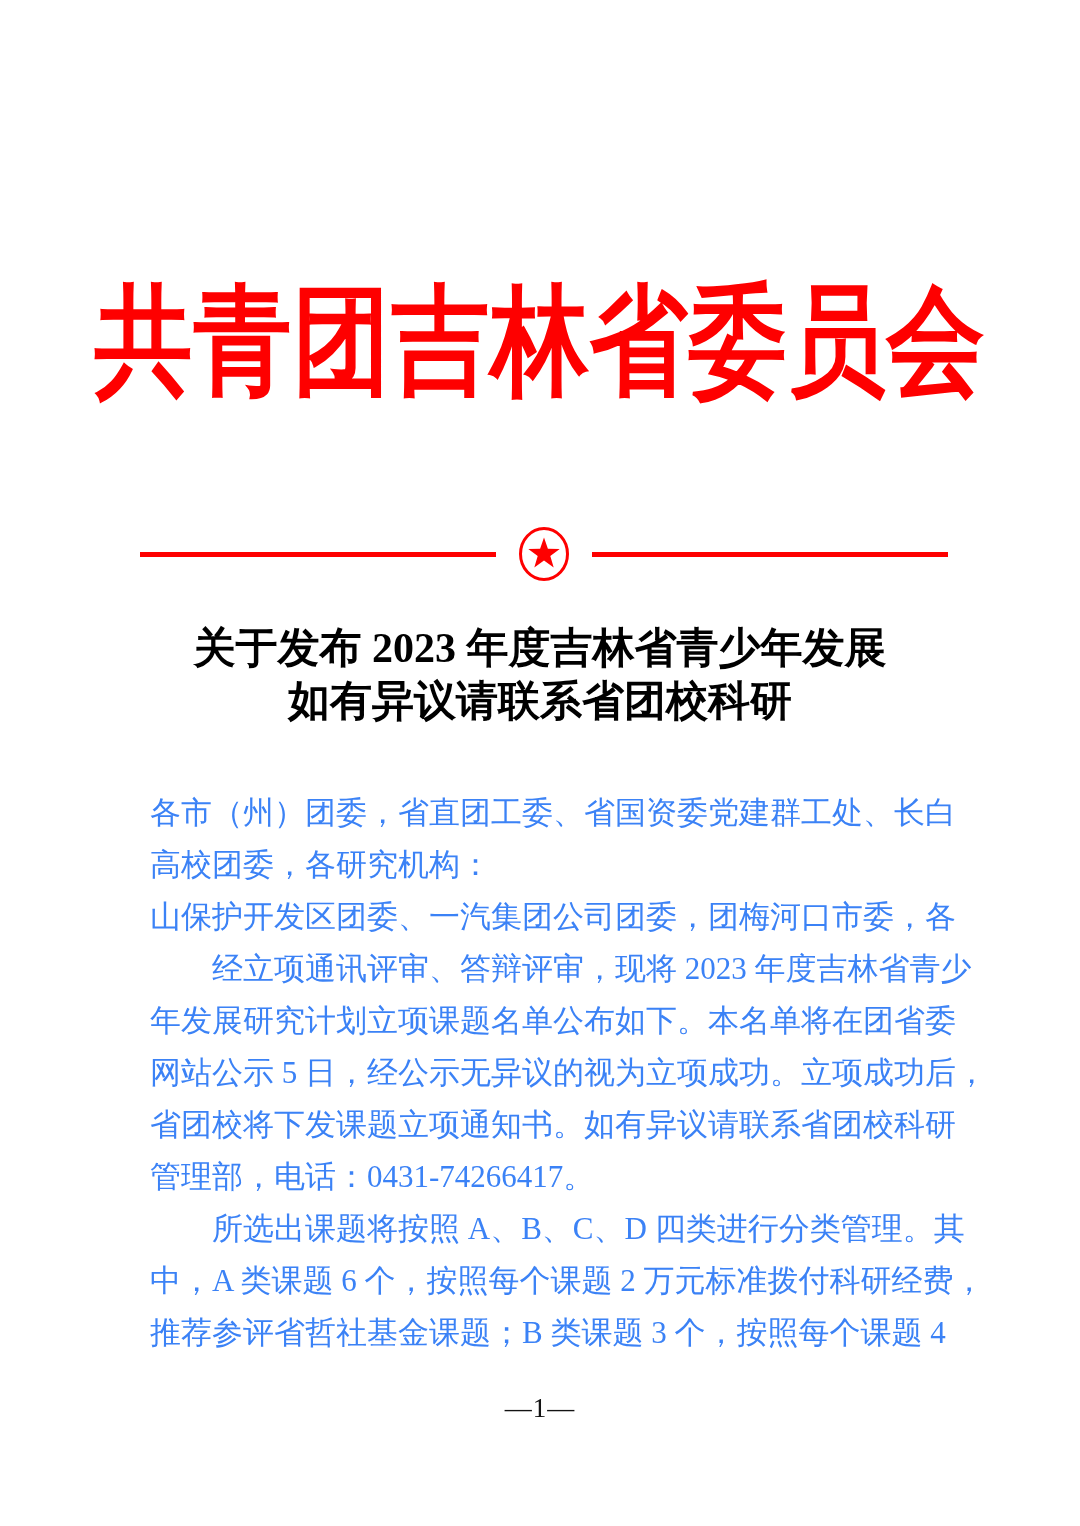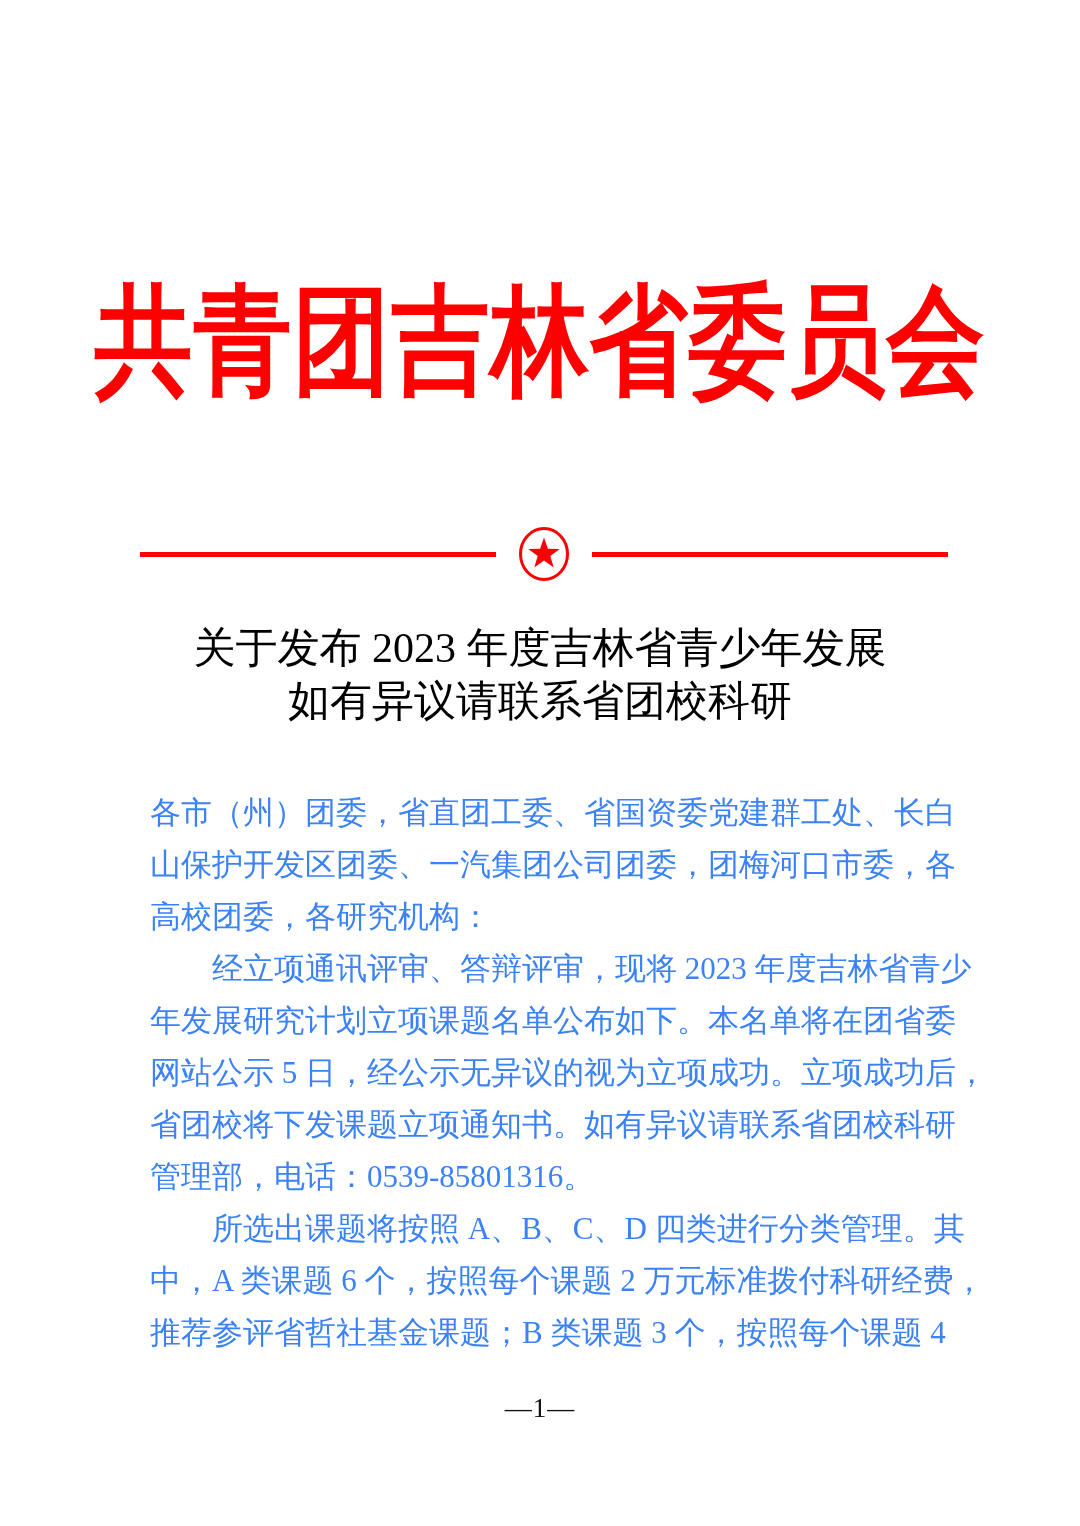--- a/index.html
+++ b/index.html
@@ -54,21 +54,21 @@
     flex: 0 0 auto;
   }
   .doc-title {
     position: absolute;
     top: 622px;
     left: 0;
     width: 100%;
     text-align: center;
     color: #000000;
     font-size: 42px;
-    font-weight: normal;
+    font-weight: bold;
     line-height: 53px;
     white-space: nowrap;
   }
   .body-text {
     position: absolute;
     top: 787px;
     left: 150px;
     width: 800px;
     color: #3b82f6;
     font-size: 31px;
@@ -111,29 +111,29 @@
   </div>
 
   <div class="doc-title">
     <div>关于发布 2023 年度吉林省青少年发展</div>
     <div>如有异议请联系省团校科研</div>
   </div>
 
   <div class="body-text">
     <div>
       <div class="line">各市（州）团委，省直团工委、省国资委党建群工处、长白</div>
+      <div class="line">高校团委，各研究机构：</div>
       <div class="line">山保护开发区团委、一汽集团公司团委，团梅河口市委，各</div>
-      <div class="line">高校团委，各研究机构：</div>
     </div>
     <div>
       <div class="line indent">经立项通讯评审、答辩评审，现将 2023 年度吉林省青少</div>
       <div class="line">年发展研究计划立项课题名单公布如下。本名单将在团省委</div>
       <div class="line">网站公示 5 日，经公示无异议的视为立项成功。立项成功后，</div>
       <div class="line">省团校将下发课题立项通知书。如有异议请联系省团校科研</div>
-      <div class="line">管理部，电话：0539-85801316。</div>
+      <div class="line">管理部，电话：0431-74266417。</div>
     </div>
     <div>
       <div class="line indent">所选出课题将按照 A、B、C、D 四类进行分类管理。其</div>
       <div class="line">中，A 类课题 6 个，按照每个课题 2 万元标准拨付科研经费，</div>
       <div class="line">推荐参评省哲社基金课题；B 类课题 3 个，按照每个课题 4</div>
     </div>
   </div>
 
   <div class="page-number">—1—</div>
 

